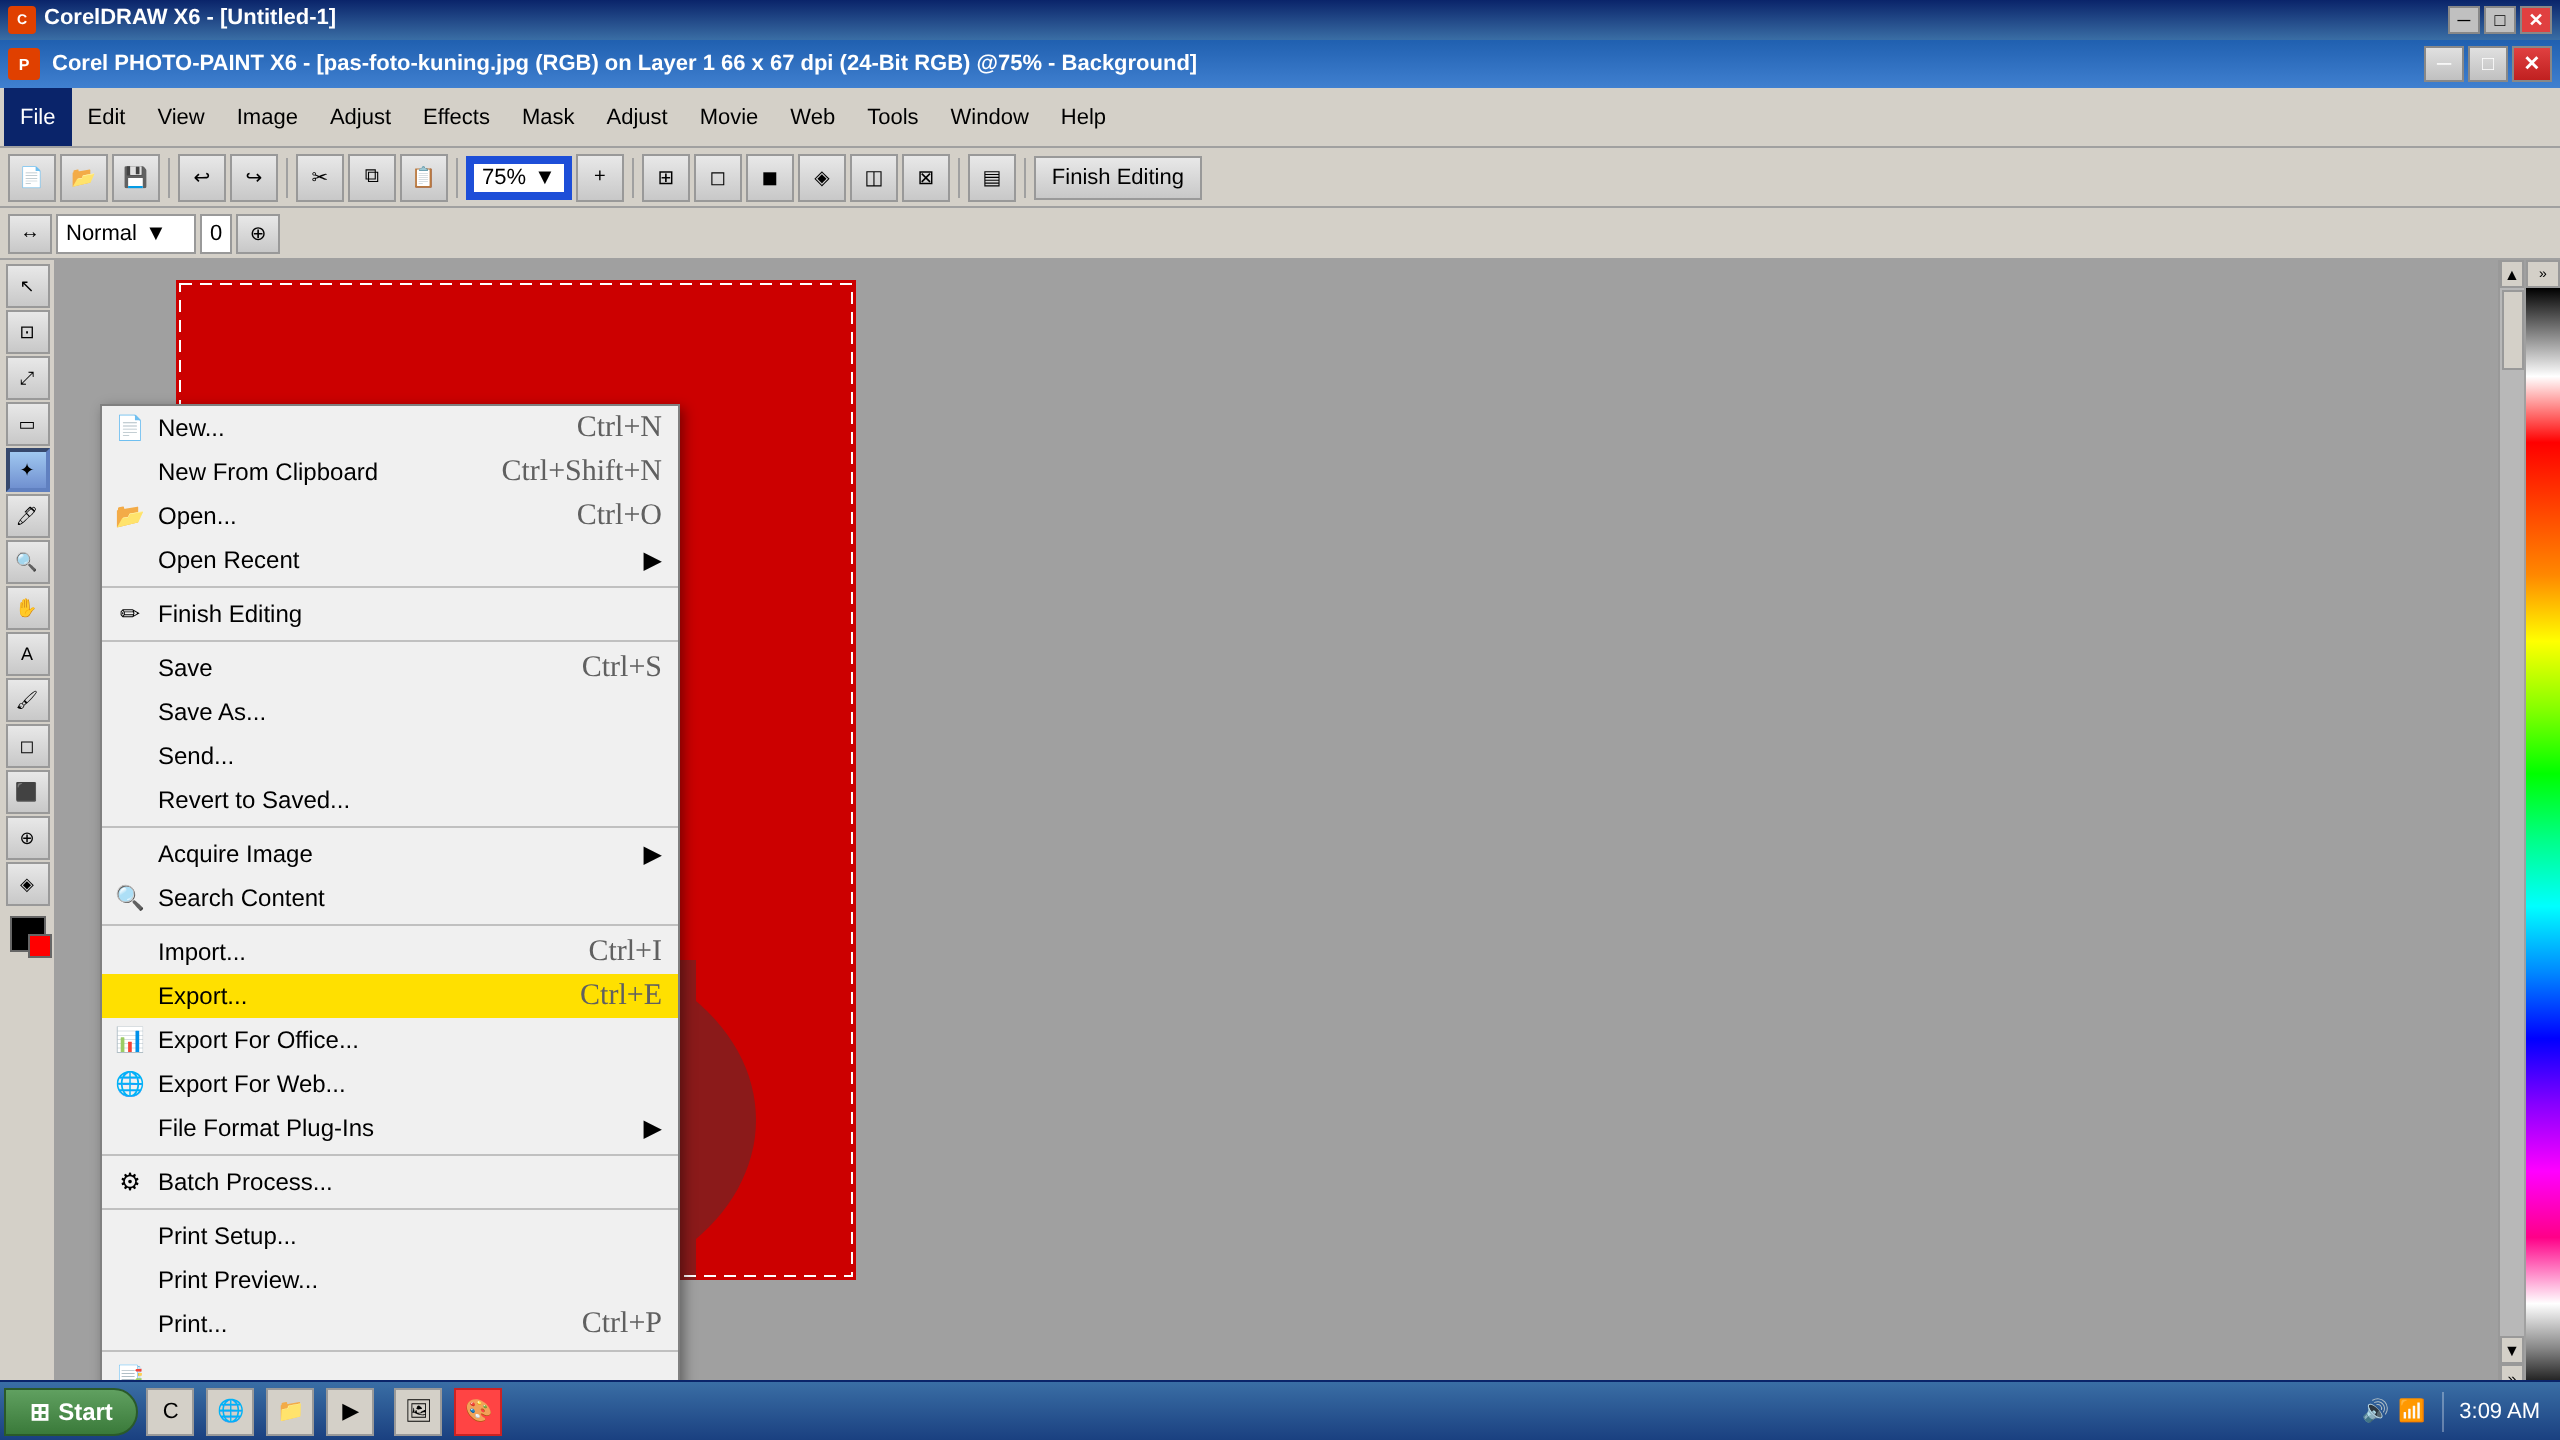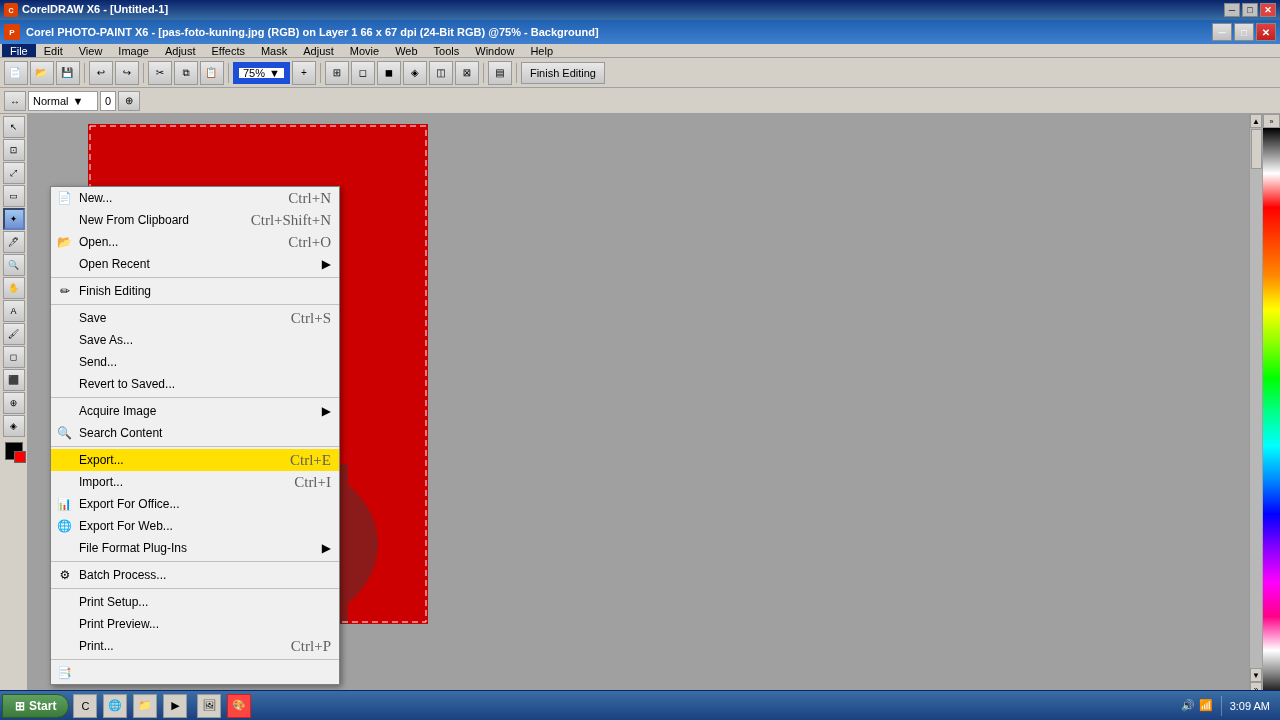--- a/index.html
+++ b/index.html
@@ -31,21 +31,21 @@
       padding: 0 4px; color: white; font-size: 11px; font-weight: bold;
     }
     .app-title-left { display: flex; align-items: center; gap: 6px; }
     .app-logo { width: 16px; height: 16px; background: #e04000; border-radius: 2px; display: flex; align-items: center; justify-content: center; color: white; font-size: 8px; font-weight: bold; }
     .app-title-controls { display: flex; gap: 2px; }
     .app-btn { width: 20px; height: 18px; background: linear-gradient(to bottom, #e0e0e0, #c0c0c0); border: 1px solid #888; font-size: 10px; display: flex; align-items: center; justify-content: center; cursor: pointer; }
     .app-btn.close { background: linear-gradient(to bottom, #e04040, #c02020); color: white; }
 
     
     .menu-bar {
-      height: 14px;
+      height: 30px;
       background: #d4d0c8;
       display: flex; align-items: center;
       padding: 0 2px;
       border-bottom: 1px solid #a0a0a0;
     }
     .menu-item {
       padding: 2px 8px; cursor: pointer; font-size: 11px; color: #000;
       height: 100%; display: flex; align-items: center;
     }
     .menu-item:hover, .menu-item.active { background: #0a246a; color: white; }
@@ -57,21 +57,21 @@
       display: flex; align-items: center; padding: 0 4px; gap: 2px;
       border-bottom: 1px solid #a0a0a0;
     }
     .toolbar-btn {
       width: 24px; height: 24px; background: linear-gradient(to bottom, #e8e8e8, #c8c8c8);
       border: 1px solid #999; display: flex; align-items: center; justify-content: center;
       cursor: pointer; font-size: 10px;
     }
     .toolbar-separator { width: 1px; height: 20px; background: #a0a0a0; margin: 0 2px; }
     .toolbar-dropdown {
-      height: 22px; background: white; border: 6px solid #1d4ed8;
+      height: 22px; background: white; border: 4px solid #1d4ed8;
       padding: 0 4px; font-size: 11px; display: flex; align-items: center; gap: 4px; cursor: pointer; min-width: 50px;
     }
     .finish-editing-btn {
       height: 22px; background: linear-gradient(to bottom, #e8e8e8, #c8c8c8);
       border: 1px solid #999; padding: 0 8px; font-size: 11px; cursor: pointer;
       display: flex; align-items: center;
     }
 
     
     .toolbar2 {
@@ -380,27 +380,27 @@
       <div class="menu-separator"></div>
       <div class="menu-entry">
         <span>Acquire Image</span>
         <span class="arrow">▶</span>
       </div>
       <div class="menu-entry">
         <span class="icon">🔍</span>
         <span>Search Content</span>
       </div>
       <div class="menu-separator"></div>
+      <div class="menu-entry">
+        <span>Import...</span>
+        <span class="shortcut">Ctrl+I</span>
+      </div>
       <div class="menu-entry highlighted">
         <span>Export...</span>
         <span class="shortcut">Ctrl+E</span>
-      </div>
-      <div class="menu-entry">
-        <span>Import...</span>
-        <span class="shortcut">Ctrl+I</span>
       </div>
       <div class="menu-entry">
         <span class="icon">📊</span>
         <span>Export For Office...</span>
       </div>
       <div class="menu-entry">
         <span class="icon">🌐</span>
         <span>Export For Web...</span>
       </div>
       <div class="menu-entry">

